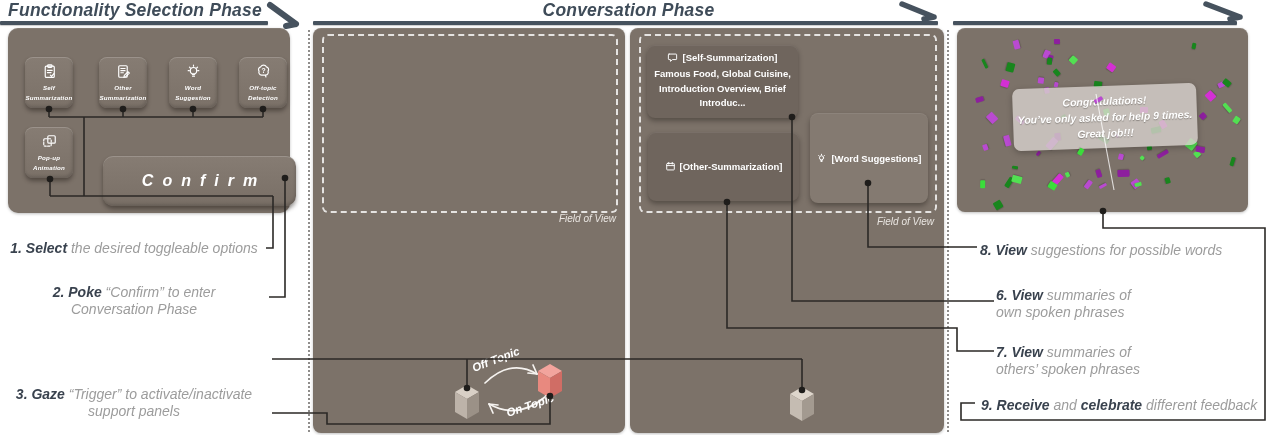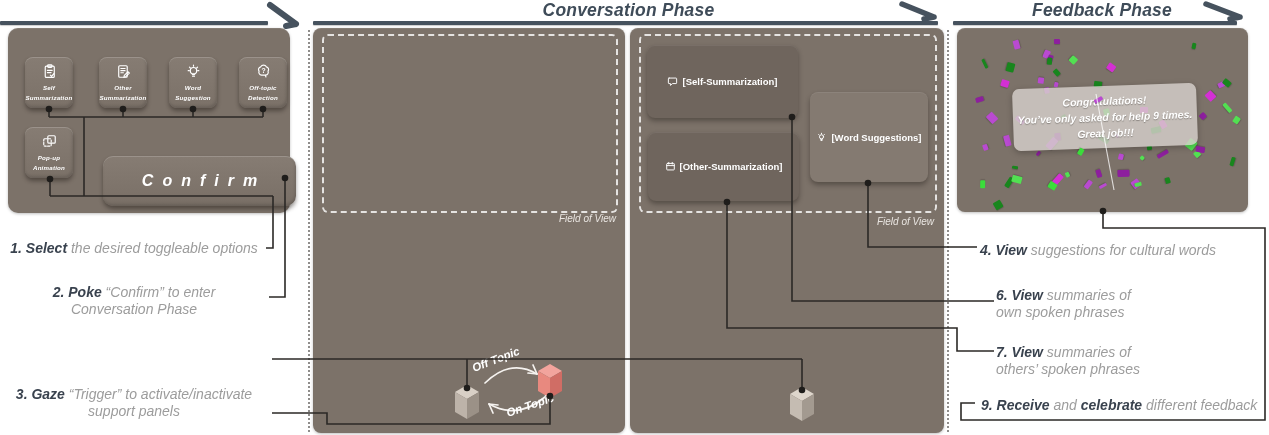--- a/index.html
+++ b/index.html
@@ -28,21 +28,21 @@
            box-shadow:0 3px 4px rgba(30,25,20,.45), inset 0 1px 0 rgba(255,255,255,.18), inset -1px -2px 3px rgba(0,0,0,.15);
            display:flex;align-items:center;justify-content:center;
            color:#fff;font-weight:bold;font-style:italic;font-size:16px;letter-spacing:9px;text-indent:9px;}
   
   .fov{position:absolute;border:2px dashed rgba(255,255,255,.8);border-radius:6px;}
   .fov-label{position:absolute;font-style:italic;color:#e9e5e1;font-size:10px;text-align:right;}
   
   .card{position:absolute;border-radius:8px;background:#6f655d;color:#fff;
         box-shadow:0 3px 5px rgba(30,25,20,.4), inset 0 1px 0 rgba(255,255,255,.07);
         display:flex;flex-direction:column;align-items:center;justify-content:center;padding:4px 6px;box-sizing:border-box;}
-  .card.light{background:#847a71;}
+  .card.light{background:#847a71;margin-top:21px;}
   .card-title{font-size:9.5px;font-weight:bold;display:flex;align-items:center;gap:4px;justify-content:center;}
   .card-body{font-size:9.5px;font-weight:bold;text-align:center;line-height:1.55;margin-top:4px;}
   
   .step{position:absolute;font-style:italic;font-size:14px;line-height:1.22;white-space:pre-line;}
   .stepL{text-align:center;left:0;width:268px;}
   .stepR{text-align:left;width:292px;}
   .kw{font-weight:bold;color:#39424e;}
   .gy{color:#9c9c9c;}
   
   .msg-box{position:absolute;left:1013px;top:86px;width:184px;height:62px;border-radius:7px;
@@ -56,36 +56,36 @@
   .confetto{position:absolute;border-radius:1px;box-shadow:0 1px 1px rgba(0,0,0,.18);}
   
   .overlay{position:absolute;left:0;top:0;z-index:5;pointer-events:none;}
   .icon{display:inline-flex;align-items:center;justify-content:center;}
 </style>
 </head>
 <body>
 
 <div class="canvas">
 
+  <div class="hdr" style="left:0;width:270px;">Functionality Selection Phase</div>
   <div class="hdr-bar" style="left:0;width:268px;"></div>
   <div class="hdr-arrow" style="left:266px;top:1px;">
     <svg width="38" height="28">
         <path d="M4,4 L30,23 M30,23 L20,25" stroke="#46525e" stroke-width="6" fill="none" stroke-linecap="round"></path>
       </svg>
   </div>
 
   <div class="hdr" style="left:313px;width:631px;">Conversation Phase</div>
   <div class="hdr-bar" style="left:313px;width:625px;"></div>
   <div class="hdr-arrow" style="left:898px;top:0;">
     <svg width="46" height="24">
         <path d="M4,4 L36,17 M36,17 L26,19" stroke="#46525e" stroke-width="5.5" fill="none" stroke-linecap="round"></path>
       </svg>
   </div>
 
-  <div class="hdr" style="left:952px;width:300px;">Feedback Phase</div>
   <div class="hdr-bar" style="left:953px;width:284px;"></div>
   <div class="hdr-arrow" style="left:1202px;top:0;">
     <svg width="48" height="24">
         <path d="M4,4 L38,17 M38,17 L28,19" stroke="#46525e" stroke-width="5.5" fill="none" stroke-linecap="round"></path>
       </svg>
   </div>
 
   <div class="divider" style="left:308px;"></div>
   <div class="divider" style="left:947px;"></div>
 
@@ -159,20 +159,21 @@
 
     <div class="card" style="left:17px;top:17px;width:151px;height:73px;">
       <div class="card-title">
         <span class="icon">
           <svg width="11" height="11" viewBox="0 0 16 16" fill="none" stroke="#fff" stroke-width="1.4" stroke-linecap="round">
             <path d="M3 3h10a1 1 0 0 1 1 1v6a1 1 0 0 1-1 1H8l-3 2.6V11H3a1 1 0 0 1-1-1V4a1 1 0 0 1 1-1z"></path>
           </svg>
         </span>
         <span>[Self-Summarization]</span>
       </div>
+      <div class="card-body">Famous Food, Global Cuisine, Introduction Overview, Brief Introduc...</div>
     </div>
 
     <div class="card" style="left:18px;top:104px;width:151px;height:69px;">
       <div class="card-title">
         <span class="icon">
           <svg width="11" height="11" viewBox="0 0 16 16" fill="none" stroke="#fff" stroke-width="1.4" stroke-linecap="round">
             <rect x="2.5" y="3.5" width="11" height="9.5" rx="1"></rect>
               <path d="M2.5 6.7h11M5.5 2v2.5M10.5 2v2.5"></path>
           </svg>
         </span>
@@ -266,21 +267,21 @@
         <div class="confetto" style="left: 249.1px; top: 64px; width: 9px; height: 8px; background: rgb(212, 47, 212); transform: rotate(226deg);"></div>
       </div>
   </div>
 
   <div class="step stepL" style="top:240px;"><span class="kw">1. Select</span><span class="gy"> the desired toggleable options</span></div>
   <div class="step stepL" style="top:284px;"><span class="kw">2. Poke</span><span class="gy"> “Confirm” to enter
 Conversation Phase</span></div>
   <div class="step stepL" style="top:350px;margin-top:36px;"><span class="kw">3. Gaze</span><span class="gy"> “Trigger” to activate/inactivate
 support panels</span></div>
 
-  <div class="step stepR" style="left:980px;top:242px;"><span class="kw">4. View</span><span class="gy"> suggestions for cultural words</span></div>
+  <div class="step stepR" style="left:980px;top:242px;"><span class="kw">8. View</span><span class="gy"> suggestions for possible words</span></div>
   <div class="step stepR" style="left:996px;top:287px;"><span class="kw">6. View</span><span class="gy"> summaries of
 own spoken phrases</span></div>
   <div class="step stepR" style="left:996px;top:344px;"><span class="kw">7. View</span><span class="gy"> summaries of
 others’ spoken phrases</span></div>
   <div class="step stepR" style="left:981px;top:397px;"><span class="kw">9. Receive</span><span class="gy"> and </span><span class="kw">celebrate</span><span class="gy"> different feedback</span></div>
 
   <svg class="overlay" width="1269" height="435">
 
     <g>
       <polygon points="455,392 467,385 479,392 467,399" fill="#d9d0c6"></polygon>

